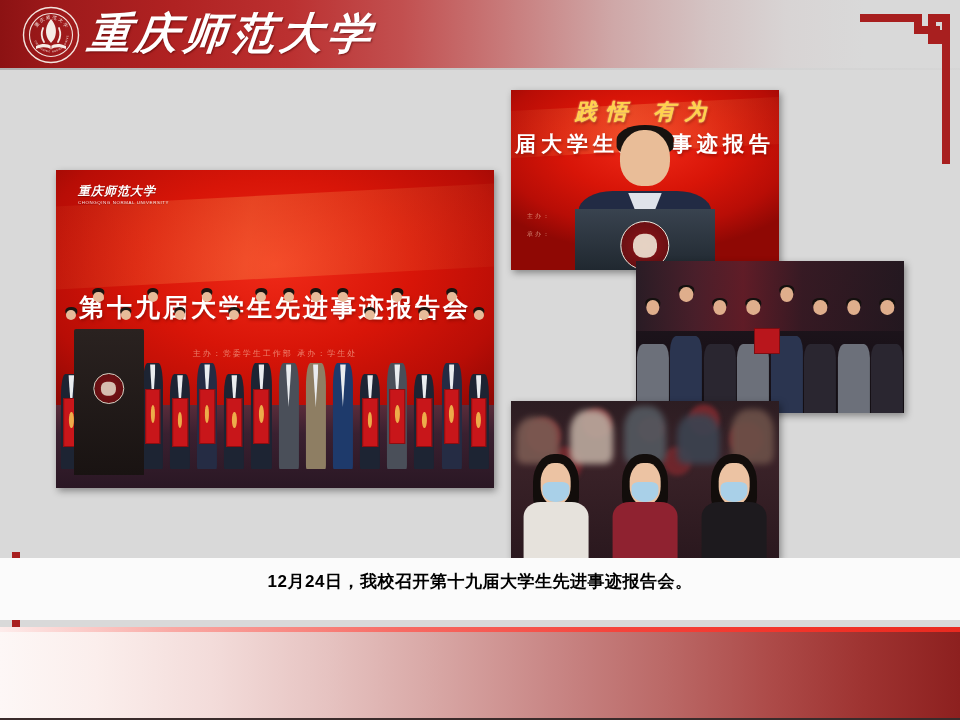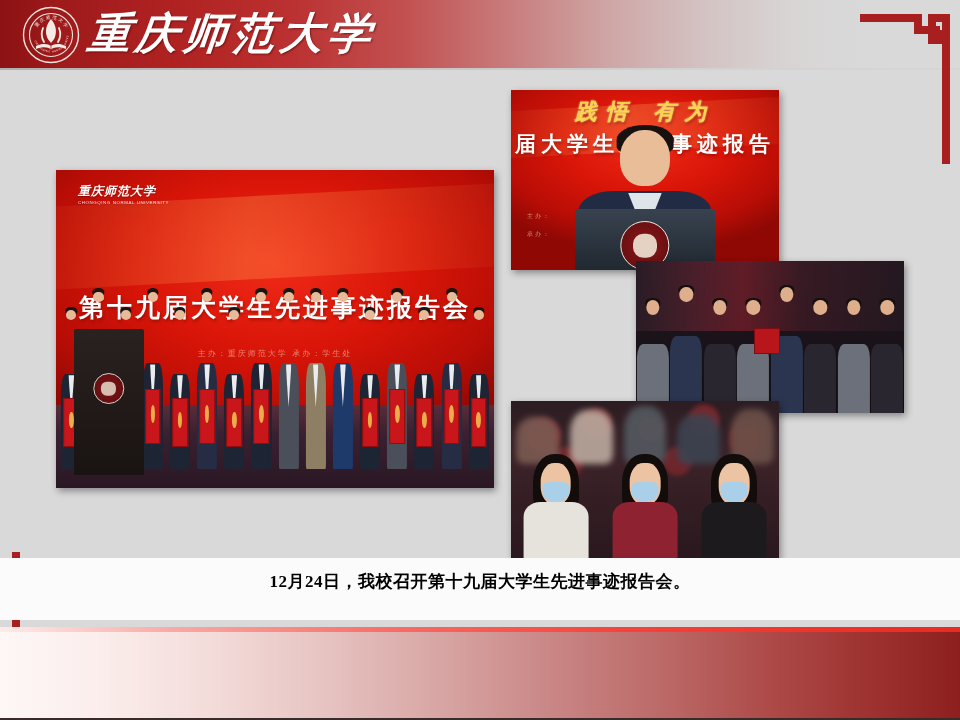--- a/index.html
+++ b/index.html
@@ -553,21 +553,21 @@
     width: 960px;
     height: 62px;
     background: #fbfbfb;
   }
   .caption-text {
     position: absolute;
     left: 0;
     right: 0;
     top: 12px;
     text-align: center;
-    font-family: Liberation Serif, serif;
+    font-family: Liberation Sans, sans-serif;
     font-size: 17px;
     font-weight: 700;
     color: #000000;
     letter-spacing: .5px;
   }
 
   
   .bottom-accent {
     position: absolute;
     left: 0;
@@ -676,21 +676,21 @@
   </div>
 
   <div class="photo" id="photo-main">
     <div class="photo-inner">
       <div class="stage-red"></div>
       <div class="banner-top-logo">
         <span>重庆师范大学</span>
         <small>CHONGQING NORMAL UNIVERSITY</small>
       </div>
       <div class="banner-white">第十九届大学生先进事迹报告会</div>
-      <div class="banner-sub">主办：重庆师范大学  承办：学生处</div>
+      <div class="banner-sub">主办：党委学生工作部  承办：学生处</div>
       <div class="stage-floor"></div>
 
       <div class="crowd-row">
         <div class="person">
             <div class="hair"></div>
             <div class="head"></div>
             <div class="body"></div>
             <div class="shirt"></div>
             <div class="cert"></div>
           </div>

